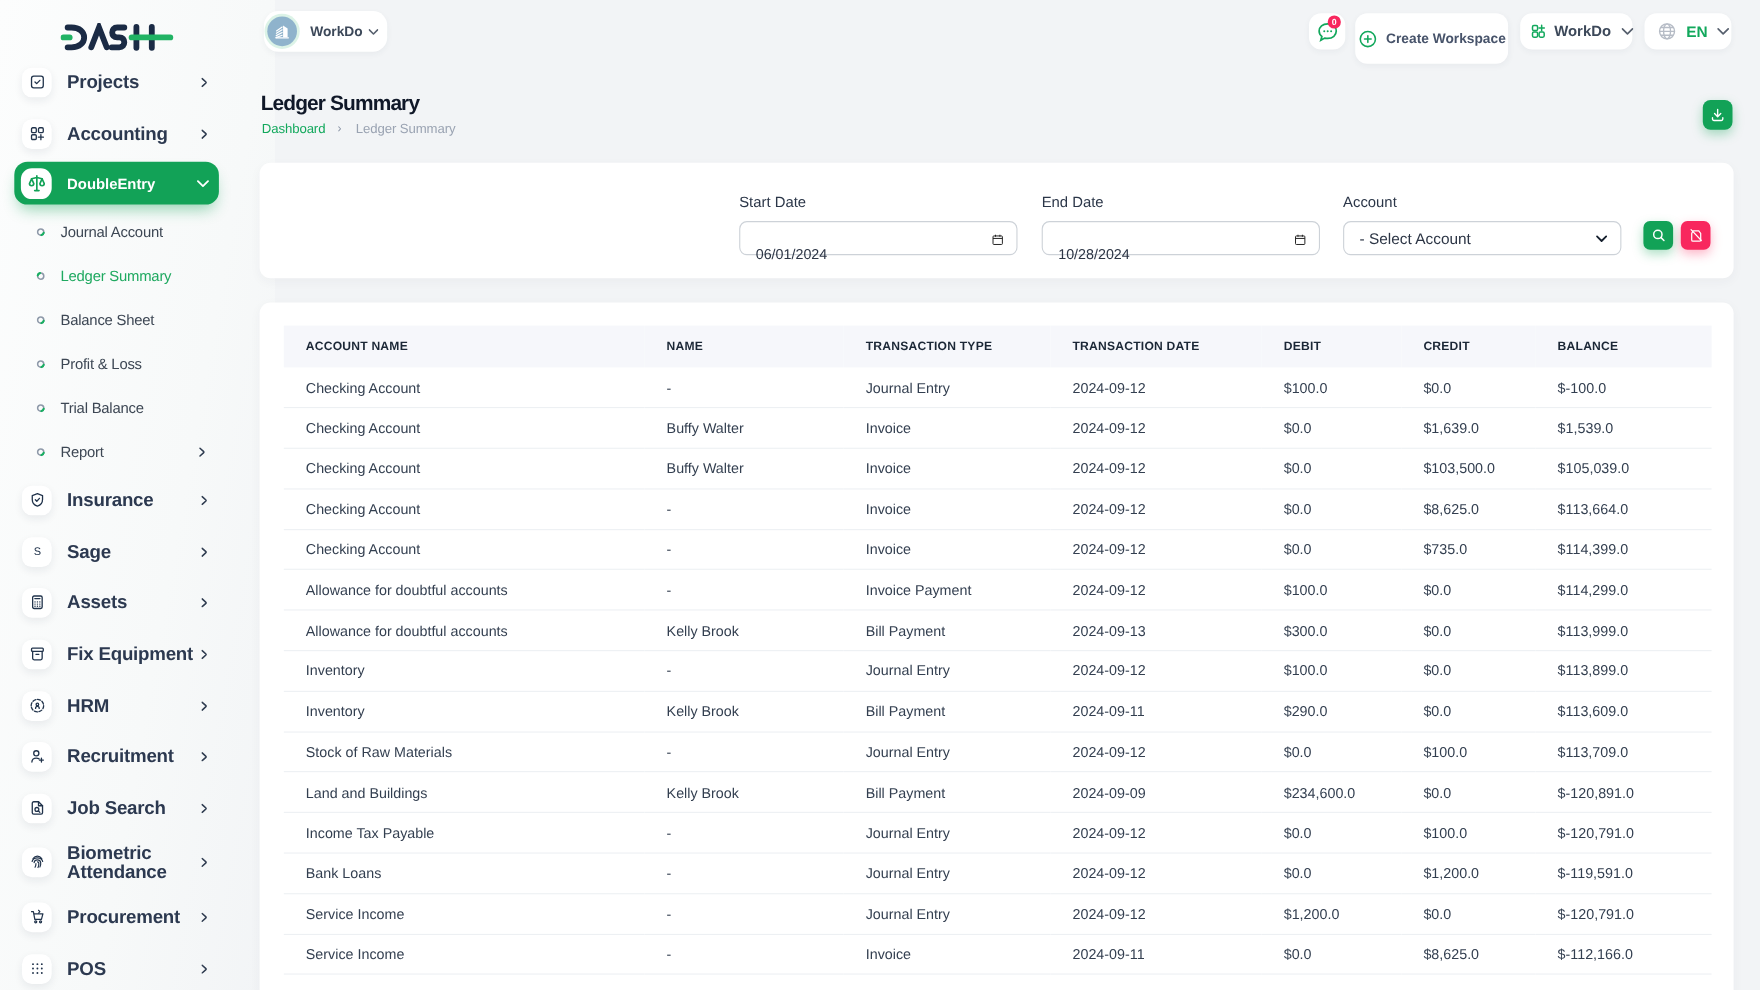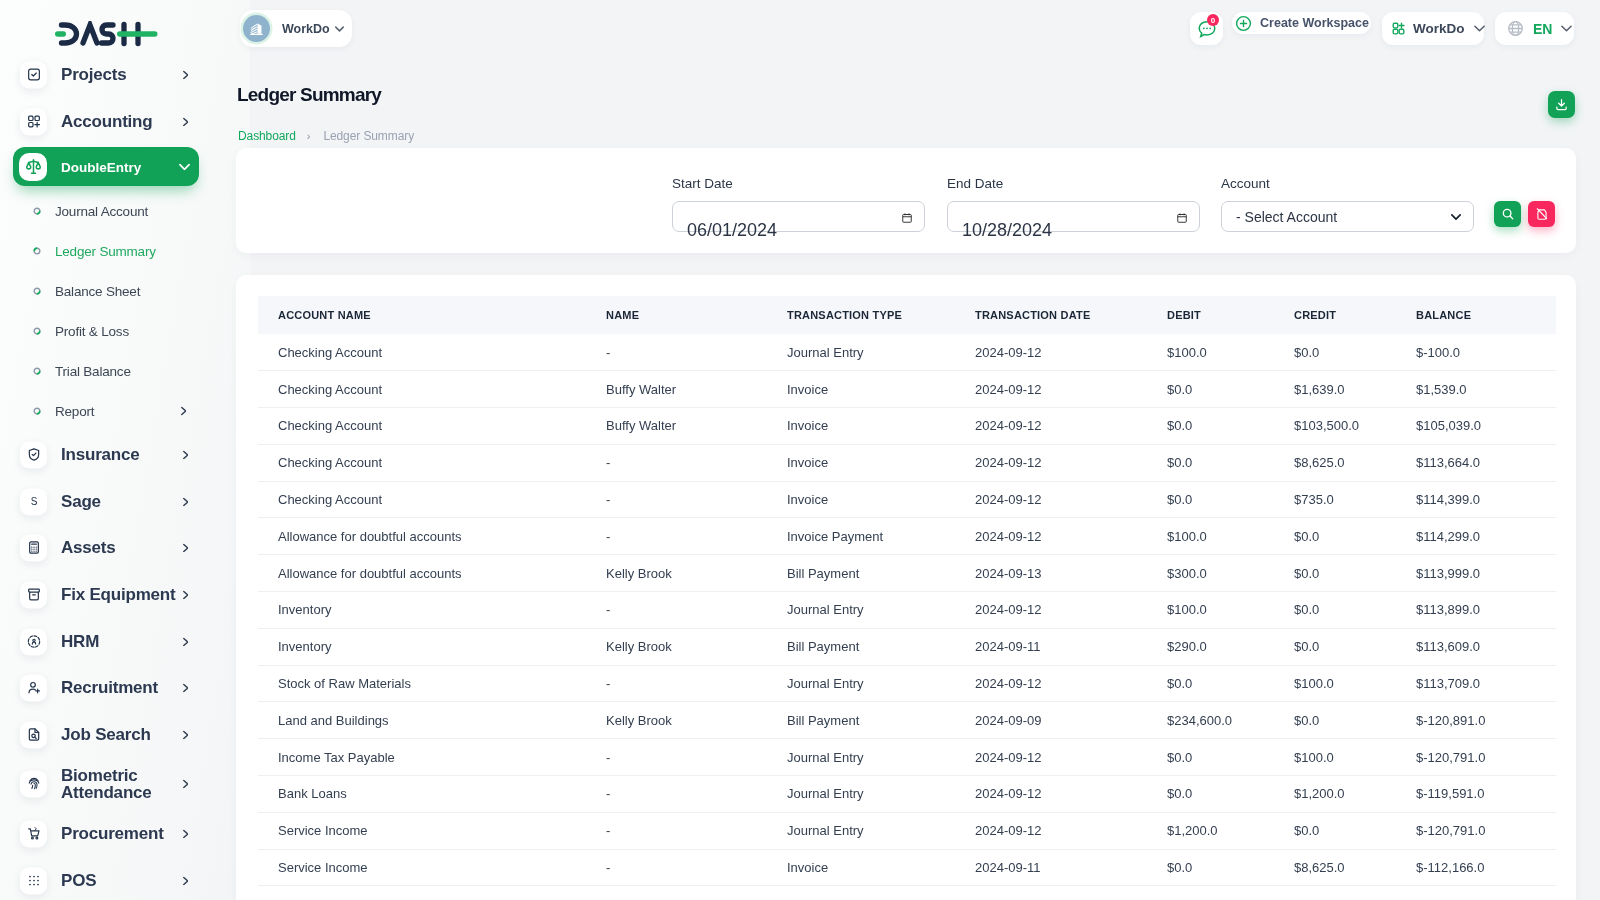--- a/index.html
+++ b/index.html
@@ -30,37 +30,37 @@
 .chip { position:absolute; background:#fff; border-radius:12px; box-shadow:0 2px 6px rgba(40,50,70,.05); display:flex; align-items:center; } .chip svg { flex-shrink:0; }
 .workspace-chip { left:240px; top:10px; height:37px; width:112px; border-radius:13px; padding:0; }
 .avatar { position:absolute; left:3px; top:5px; width:27px; height:27px; border-radius:50%; background:#8fb3cc; display:flex; align-items:center; justify-content:center; box-shadow:0 0 0 2.5px rgba(18,175,96,.15); }
 .chip .ctext { font-size:13.5px; font-weight:700; color:#3c4859; white-space:nowrap; }
 .workspace-chip .ctext { position:absolute; left:42px; font-size:12.5px; }
 .workspace-chip .chev { position:absolute; left:95px; margin-left:0; }
 .chev { margin-left:9px; }
 
 .btn-chat { left:1190px; top:12px; width:33px; height:33px; justify-content:center; border-radius:11px; }
 .badge { position:absolute; left:17px; top:2px; width:12px; height:12px; background:#f8275e; border-radius:50%; color:#fff; font-size:8px; font-weight:700; display:flex; align-items:center; justify-content:center; }
-.btn-create { left:1232px; top:12px; height:22px; width:139px; border-radius:11px; justify-content:center; }
+.btn-create { left:1232px; top:12px; height:46px; width:139px; border-radius:11px; justify-content:center; }
 .btn-create .ctext { margin-left:7px; font-size:12.5px; font-weight:600; color:#47536a; white-space:nowrap; }
 .btn-workdo { left:1382px; top:12px; height:33px; width:102px; border-radius:11px; padding:0 9px; }
 .btn-workdo .ctext { margin-left:7px; font-size:13.5px; }
 .btn-lang { left:1495px; top:12px; height:33px; width:79px; border-radius:11px; padding:0 11px; }
 .btn-lang .ctext { margin-left:8px; color:#12a85c; font-size:14px; }
 
 .pagetitle { position:absolute; left:237px; top:84px; font-size:19px; font-weight:700; color:#101828; letter-spacing:-0.8px; }
-.crumbs { position:absolute; left:238px; top:110px; font-size:12px; display:flex; align-items:center; letter-spacing:-0.1px;margin-top:19px; }
+.crumbs { position:absolute; left:238px; top:110px; font-size:12px; display:flex; align-items:center; letter-spacing:-0.1px; }
 .crumbs .c1 { color:#12a85c; }
 .crumbs .sep { margin:0 13px 0 11px; color:#8a94a6; font-size:11px; }
 .crumbs .c2 { color:#9aa3b2; }
 .btn-dl { position:absolute; left:1548px; top:91px; width:27px; height:27px; background:#12a257; border-radius:7px; display:flex; align-items:center; justify-content:center; box-shadow:0 4px 10px rgba(18,162,87,.35); }
 
 .fcard { position:absolute; left:236px; top:148px; width:1340px; height:105px; background:#fff; border-radius:10px; box-shadow:0 3px 10px rgba(40,50,70,.04); }
 .flabel { position:absolute; top:28px; font-size:13.5px; font-weight:500; color:#2b3648; }
-.finput { position:absolute; top:53px; height:31px; border:1px solid #cdd2d8; border-radius:7px; background:#fff; font-size:14px; color:#2c3545; display:flex; align-items:center; padding:0 14px; } .dt { letter-spacing:0; font-size:18px;margin-top:28px; }
+.finput { position:absolute; top:53px; height:31px; border:1px solid #cdd2d8; border-radius:7px; background:#fff; font-size:14px; color:#2c3545; display:flex; align-items:center; padding:0 14px; } .dt { letter-spacing:0; font-size:13px;margin-top:28px; }
 .l1 { left:436px; } .l2 { left:711px; } .l3 { left:985px; }
 .i1 { left:436px; width:253px; } .i2 { left:711px; width:253px; } .i3 { left:985px; width:253px; }
 .calico { position:absolute; right:11px; top:9.5px; }
 .selchev { position:absolute; right:12px; top:11px; }
 .fbtn { position:absolute; top:53px; width:27px; height:26px; border-radius:6px; display:flex; align-items:center; justify-content:center; }
 .fbtn.search { left:1258px; background:#12a257; box-shadow:0 4px 10px rgba(18,162,87,.35); }
 .fbtn.reset { left:1292px; background:#f8275e; box-shadow:0 4px 10px rgba(248,39,94,.35); }
 
 .tcard { position:absolute; left:236px; top:275px; width:1340px; height:645px; background:#fff; border-radius:10px; box-shadow:0 3px 10px rgba(40,50,70,.04); overflow:hidden; }
 table { position:absolute; left:22px; top:21px; width:1298px; border-collapse:collapse; table-layout:fixed; }

